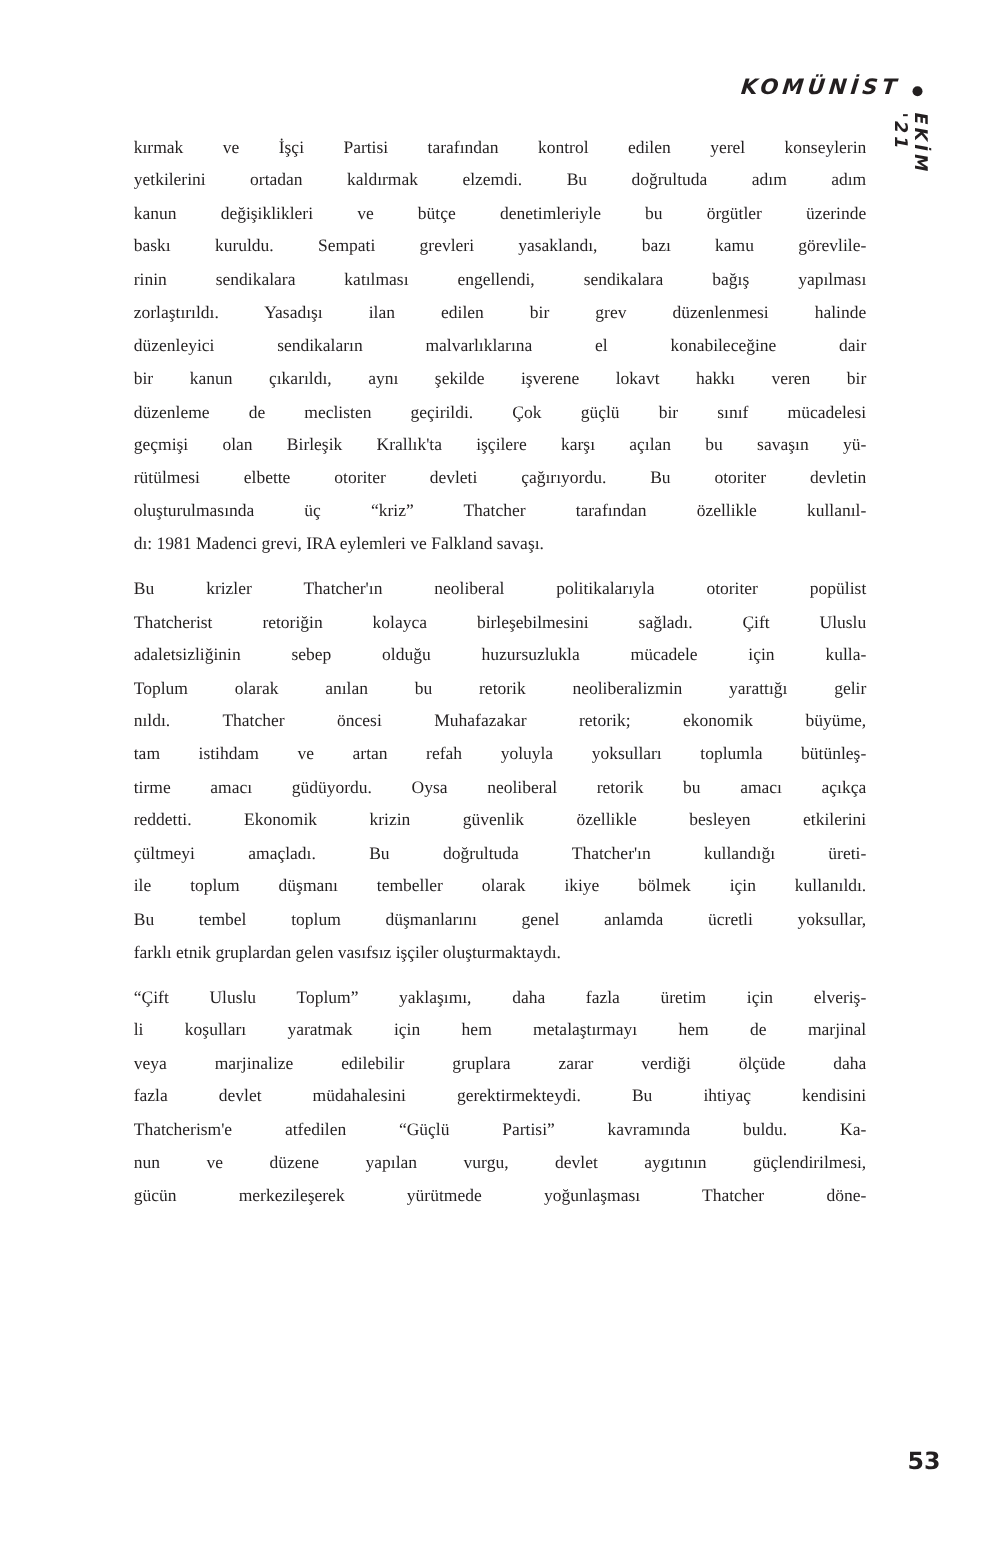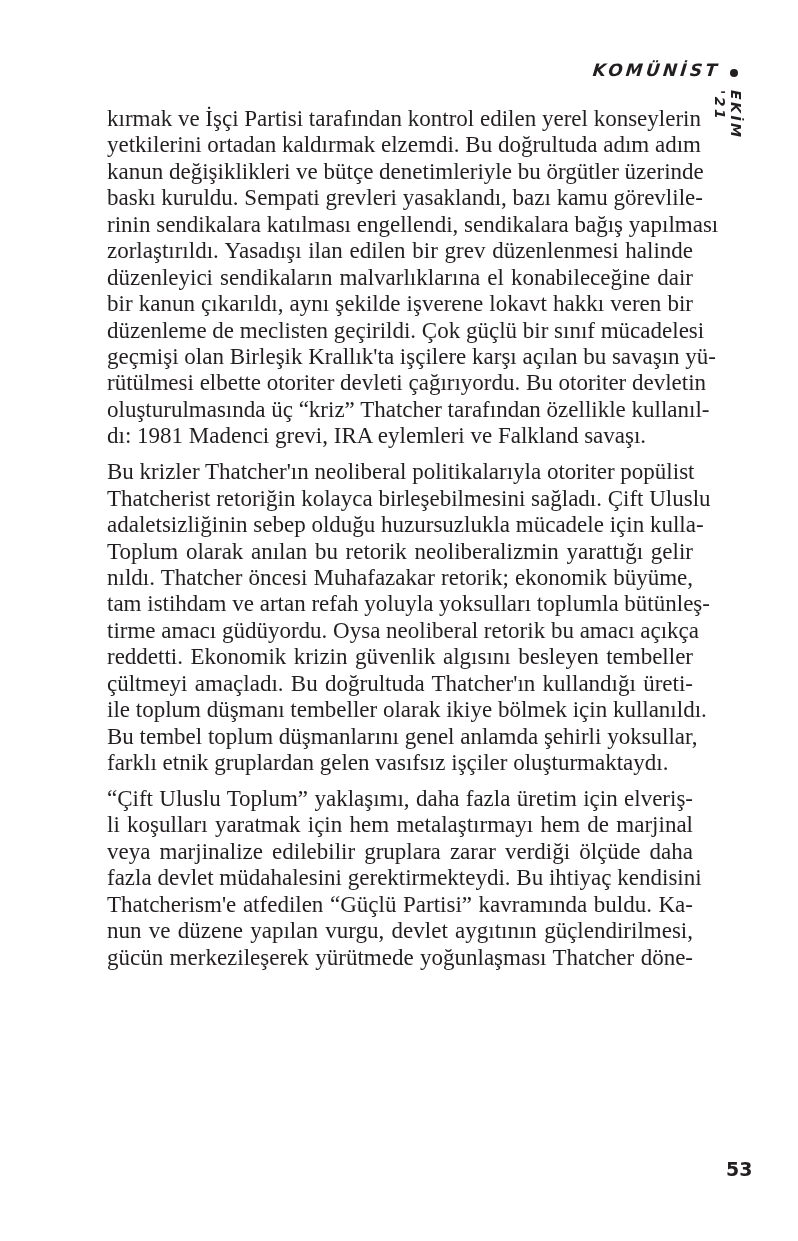--- a/index.html
+++ b/index.html
@@ -48,21 +48,21 @@
       font-size: 14px;
       letter-spacing: 2.5px;
       color: #231f20;
     }
     .text-block {
       position: absolute;
       left: 107px;
       top: 106px;
       width: 586px;
       font-family: "Liberation Serif", serif;
-      font-size: 23px;
+      font-size: 14px;
       line-height: 26.45px;
       color: #231f20;
     }
     .para {
       margin: 0 0 9.5px 0;
     }
     .line {
       display: block;
       text-align: justify;
       text-align-last: justify;
@@ -108,24 +108,24 @@
     <span class="line last">dı: 1981 Madenci grevi, IRA eylemleri ve Falkland savaşı.</span>
   </p>
   <p class="para">
     <span class="line">Bu krizler Thatcher'ın neoliberal politikalarıyla otoriter popülist</span>
     <span class="line">Thatcherist retoriğin kolayca birleşebilmesini sağladı. Çift Uluslu</span>
     <span class="line">adaletsizliğinin sebep olduğu huzursuzlukla mücadele için kulla-</span>
     <span class="line">Toplum olarak anılan bu retorik neoliberalizmin yarattığı gelir</span>
     <span class="line">nıldı. Thatcher öncesi Muhafazakar retorik; ekonomik büyüme,</span>
     <span class="line">tam istihdam ve artan refah yoluyla yoksulları toplumla bütünleş-</span>
     <span class="line">tirme amacı güdüyordu. Oysa neoliberal retorik bu amacı açıkça</span>
-    <span class="line">reddetti. Ekonomik krizin güvenlik algısını besleyen tembeller</span>
+    <span class="line">reddetti. Ekonomik krizin güvenlik özellikle besleyen etkilerini</span>
     <span class="line">çültmeyi amaçladı. Bu doğrultuda Thatcher'ın kullandığı üreti-</span>
     <span class="line">ile toplum düşmanı tembeller olarak ikiye bölmek için kullanıldı.</span>
-    <span class="line">Bu tembel toplum düşmanlarını genel anlamda şehirli yoksullar,</span>
+    <span class="line">Bu tembel toplum düşmanlarını genel anlamda ücretli yoksullar,</span>
     <span class="line last">farklı etnik gruplardan gelen vasıfsız işçiler oluşturmaktaydı.</span>
   </p>
   <p class="para">
     <span class="line">“Çift Uluslu Toplum” yaklaşımı, daha fazla üretim için elveriş-</span>
     <span class="line">li koşulları yaratmak için hem metalaştırmayı hem de marjinal</span>
     <span class="line">veya marjinalize edilebilir gruplara zarar verdiği ölçüde daha</span>
     <span class="line">fazla devlet müdahalesini gerektirmekteydi. Bu ihtiyaç kendisini</span>
     <span class="line">Thatcherism'e atfedilen “Güçlü Partisi” kavramında buldu. Ka-</span>
     <span class="line">nun ve düzene yapılan vurgu, devlet aygıtının güçlendirilmesi,</span>
     <span class="line">gücün merkezileşerek yürütmede yoğunlaşması Thatcher döne-</span>

